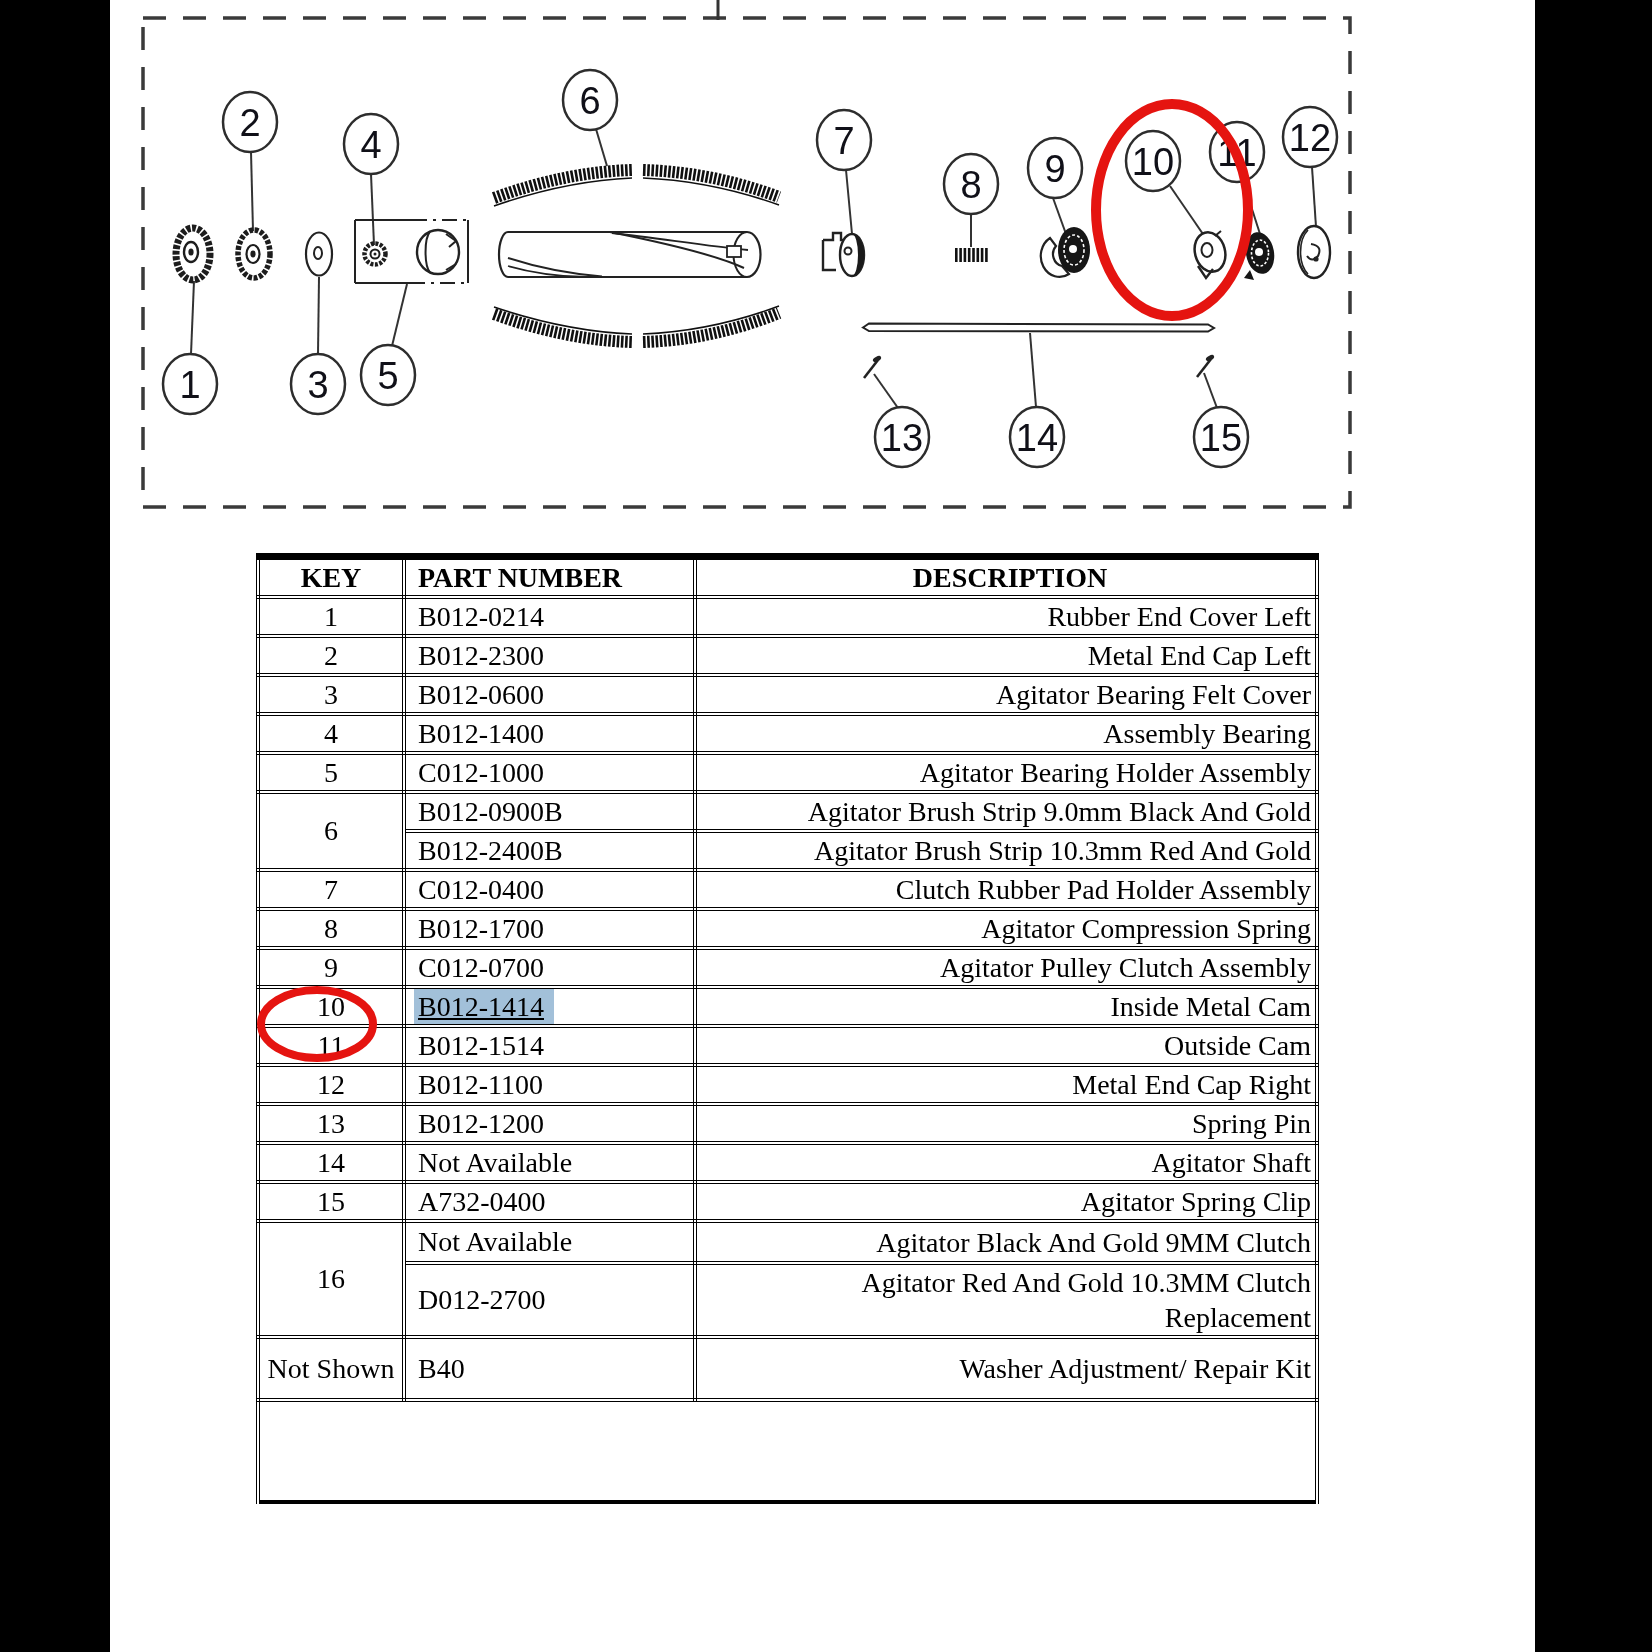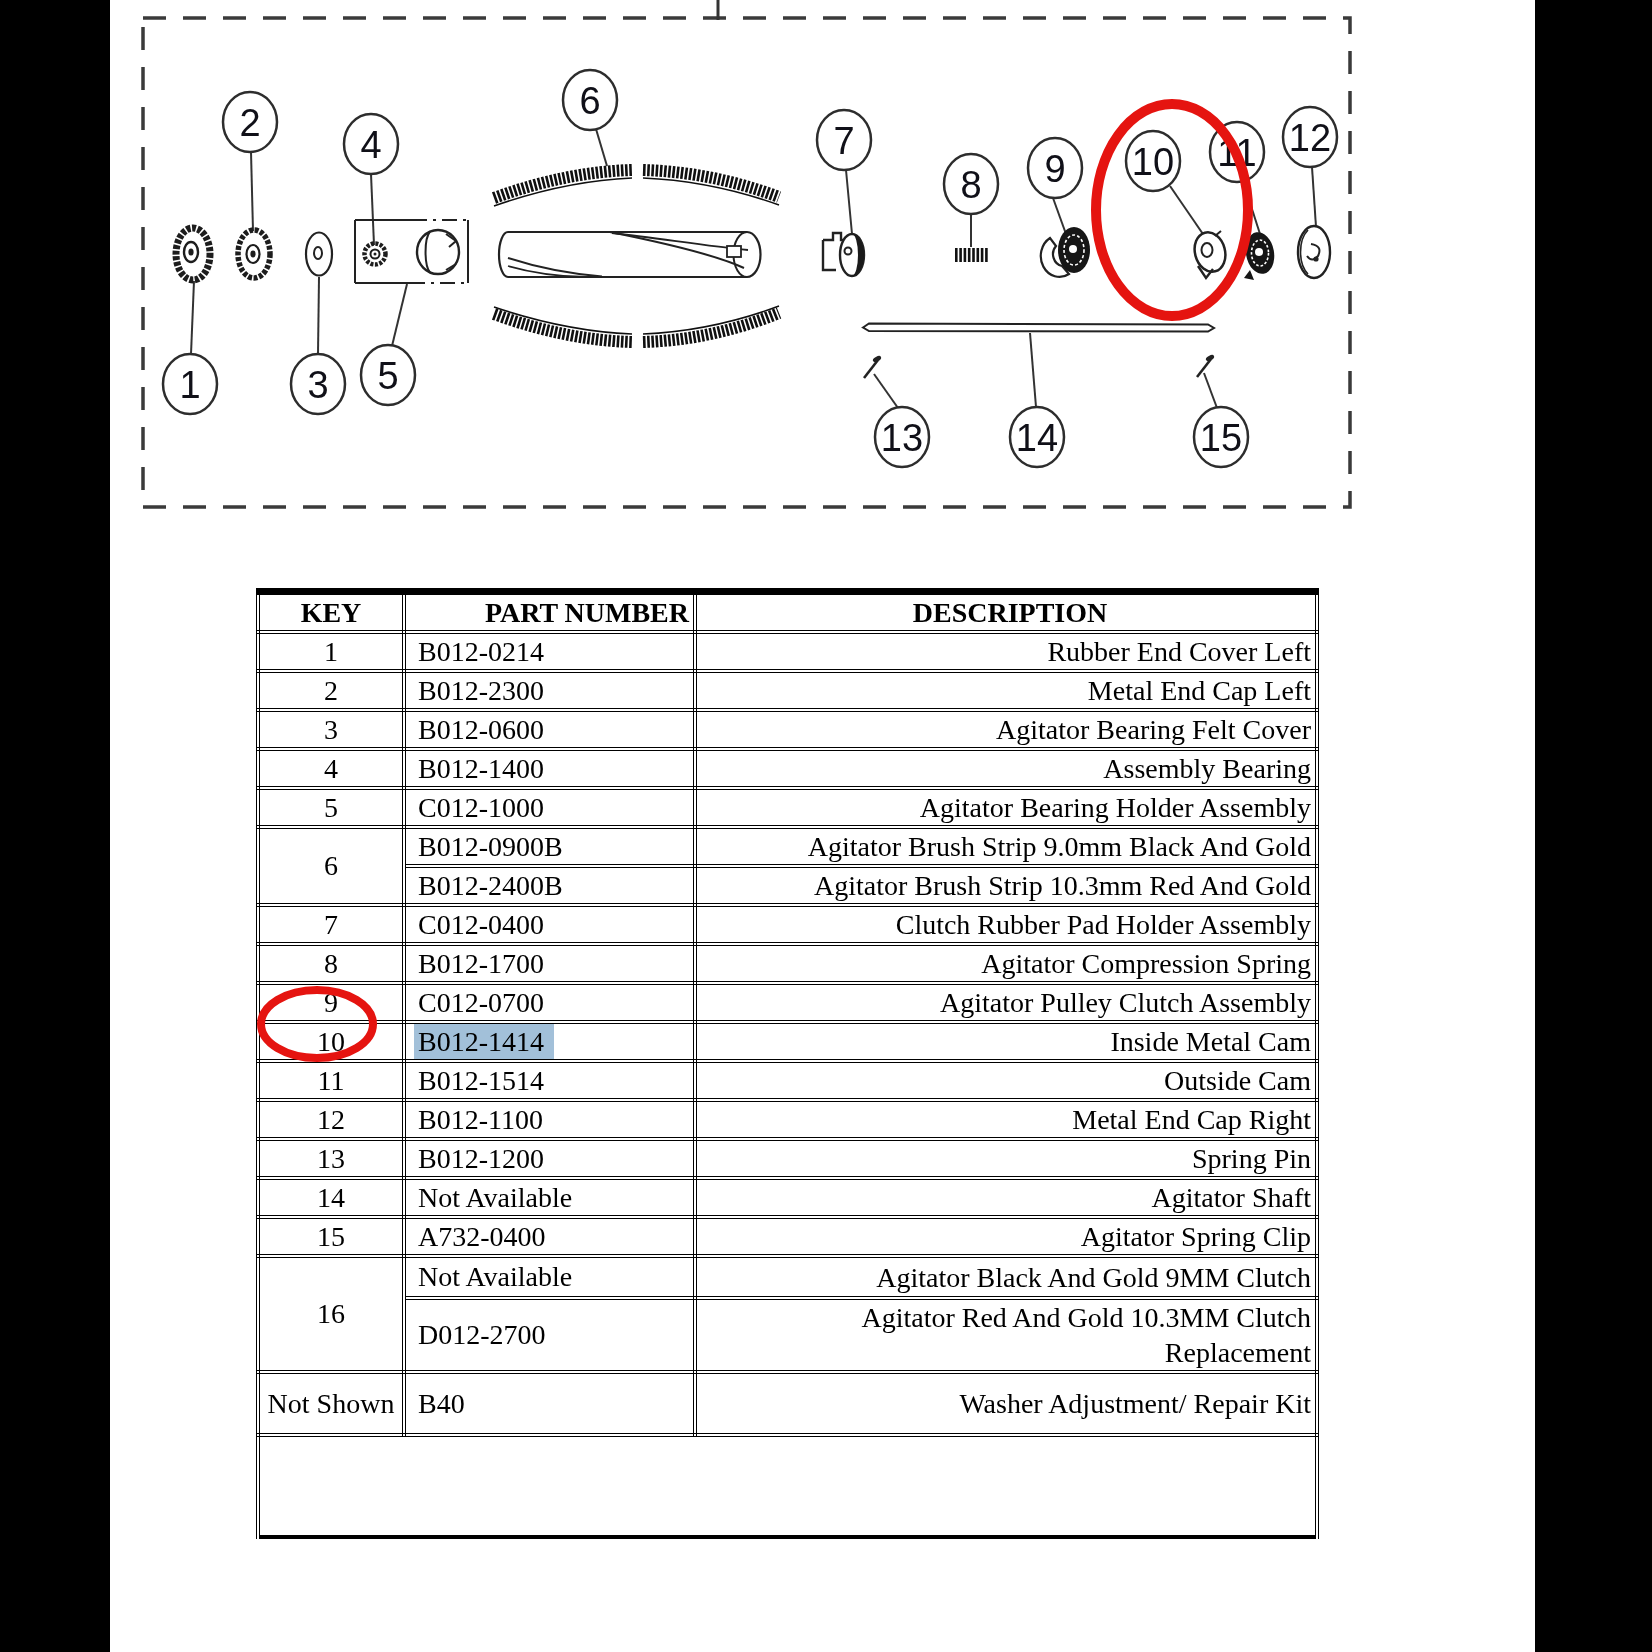--- a/index.html
+++ b/index.html
@@ -5,32 +5,32 @@
   html,body{margin:0;padding:0;background:#ffffff;}
   #canvas{position:relative;width:1652px;height:1652px;background:#ffffff;overflow:hidden;
           font-family:"Liberation Serif", serif;}
   .side-bar{position:absolute;top:0;height:1652px;background:#000000;}
   #bar-left{left:0;width:110px;}
   #bar-right{left:1535px;width:117px;}
   #diagram-svg{position:absolute;left:0;top:0;pointer-events:none;}
   #overlay-svg{position:absolute;left:0;top:0;pointer-events:none;z-index:30;}
   .parts-table{position:absolute;left:256px;top:553px;z-index:5;
                border-collapse:collapse;table-layout:fixed;
-               font-family:"Liberation Serif", serif;font-size:28px;color:#000;margin-top:35px;}
+               font-family:"Liberation Serif", serif;font-size:28px;color:#000;}
   .parts-table td{border:4px double #000;padding:0 4px;vertical-align:middle;
                   overflow:hidden;}
   .parts-table{border:3px solid #000;}
   .parts-table tr.hdr td{border-top:7px solid #000;font-weight:bold;}
   .col-key{width:134px;text-align:center;}
   .col-part{width:271px;text-align:left;padding-left:12px !important;}
   .col-desc{width:602px;text-align:right;padding-left:12px !important;line-height:1.25;}
   .hdr .col-key,.hdr .col-desc{text-align:center;}
-  .hdr .col-part{text-align:right;}
+  .hdr .col-part{text-align:left;}
   td.empty-cell{border-bottom:4px solid #000;}
-  .hl{background:#a2c0d9;padding:3px 10px 3px 4px;margin-left:-4px;}
+  .hl{background:#a2c0d9;padding:3px 10px 3px 4px;margin-left:-4px;text-decoration:underline;}
   .balloon-num{fill:#101018;font-family:"Liberation Sans", sans-serif;font-size:38px;}
 </style>
 </head>
 <body>
 <div id="canvas">
 
   <div class="side-bar" id="bar-left"></div>
   <div class="side-bar" id="bar-right"></div>
 
   <svg id="diagram-svg" width="1652" height="1652" viewBox="0 0 1652 1652">

